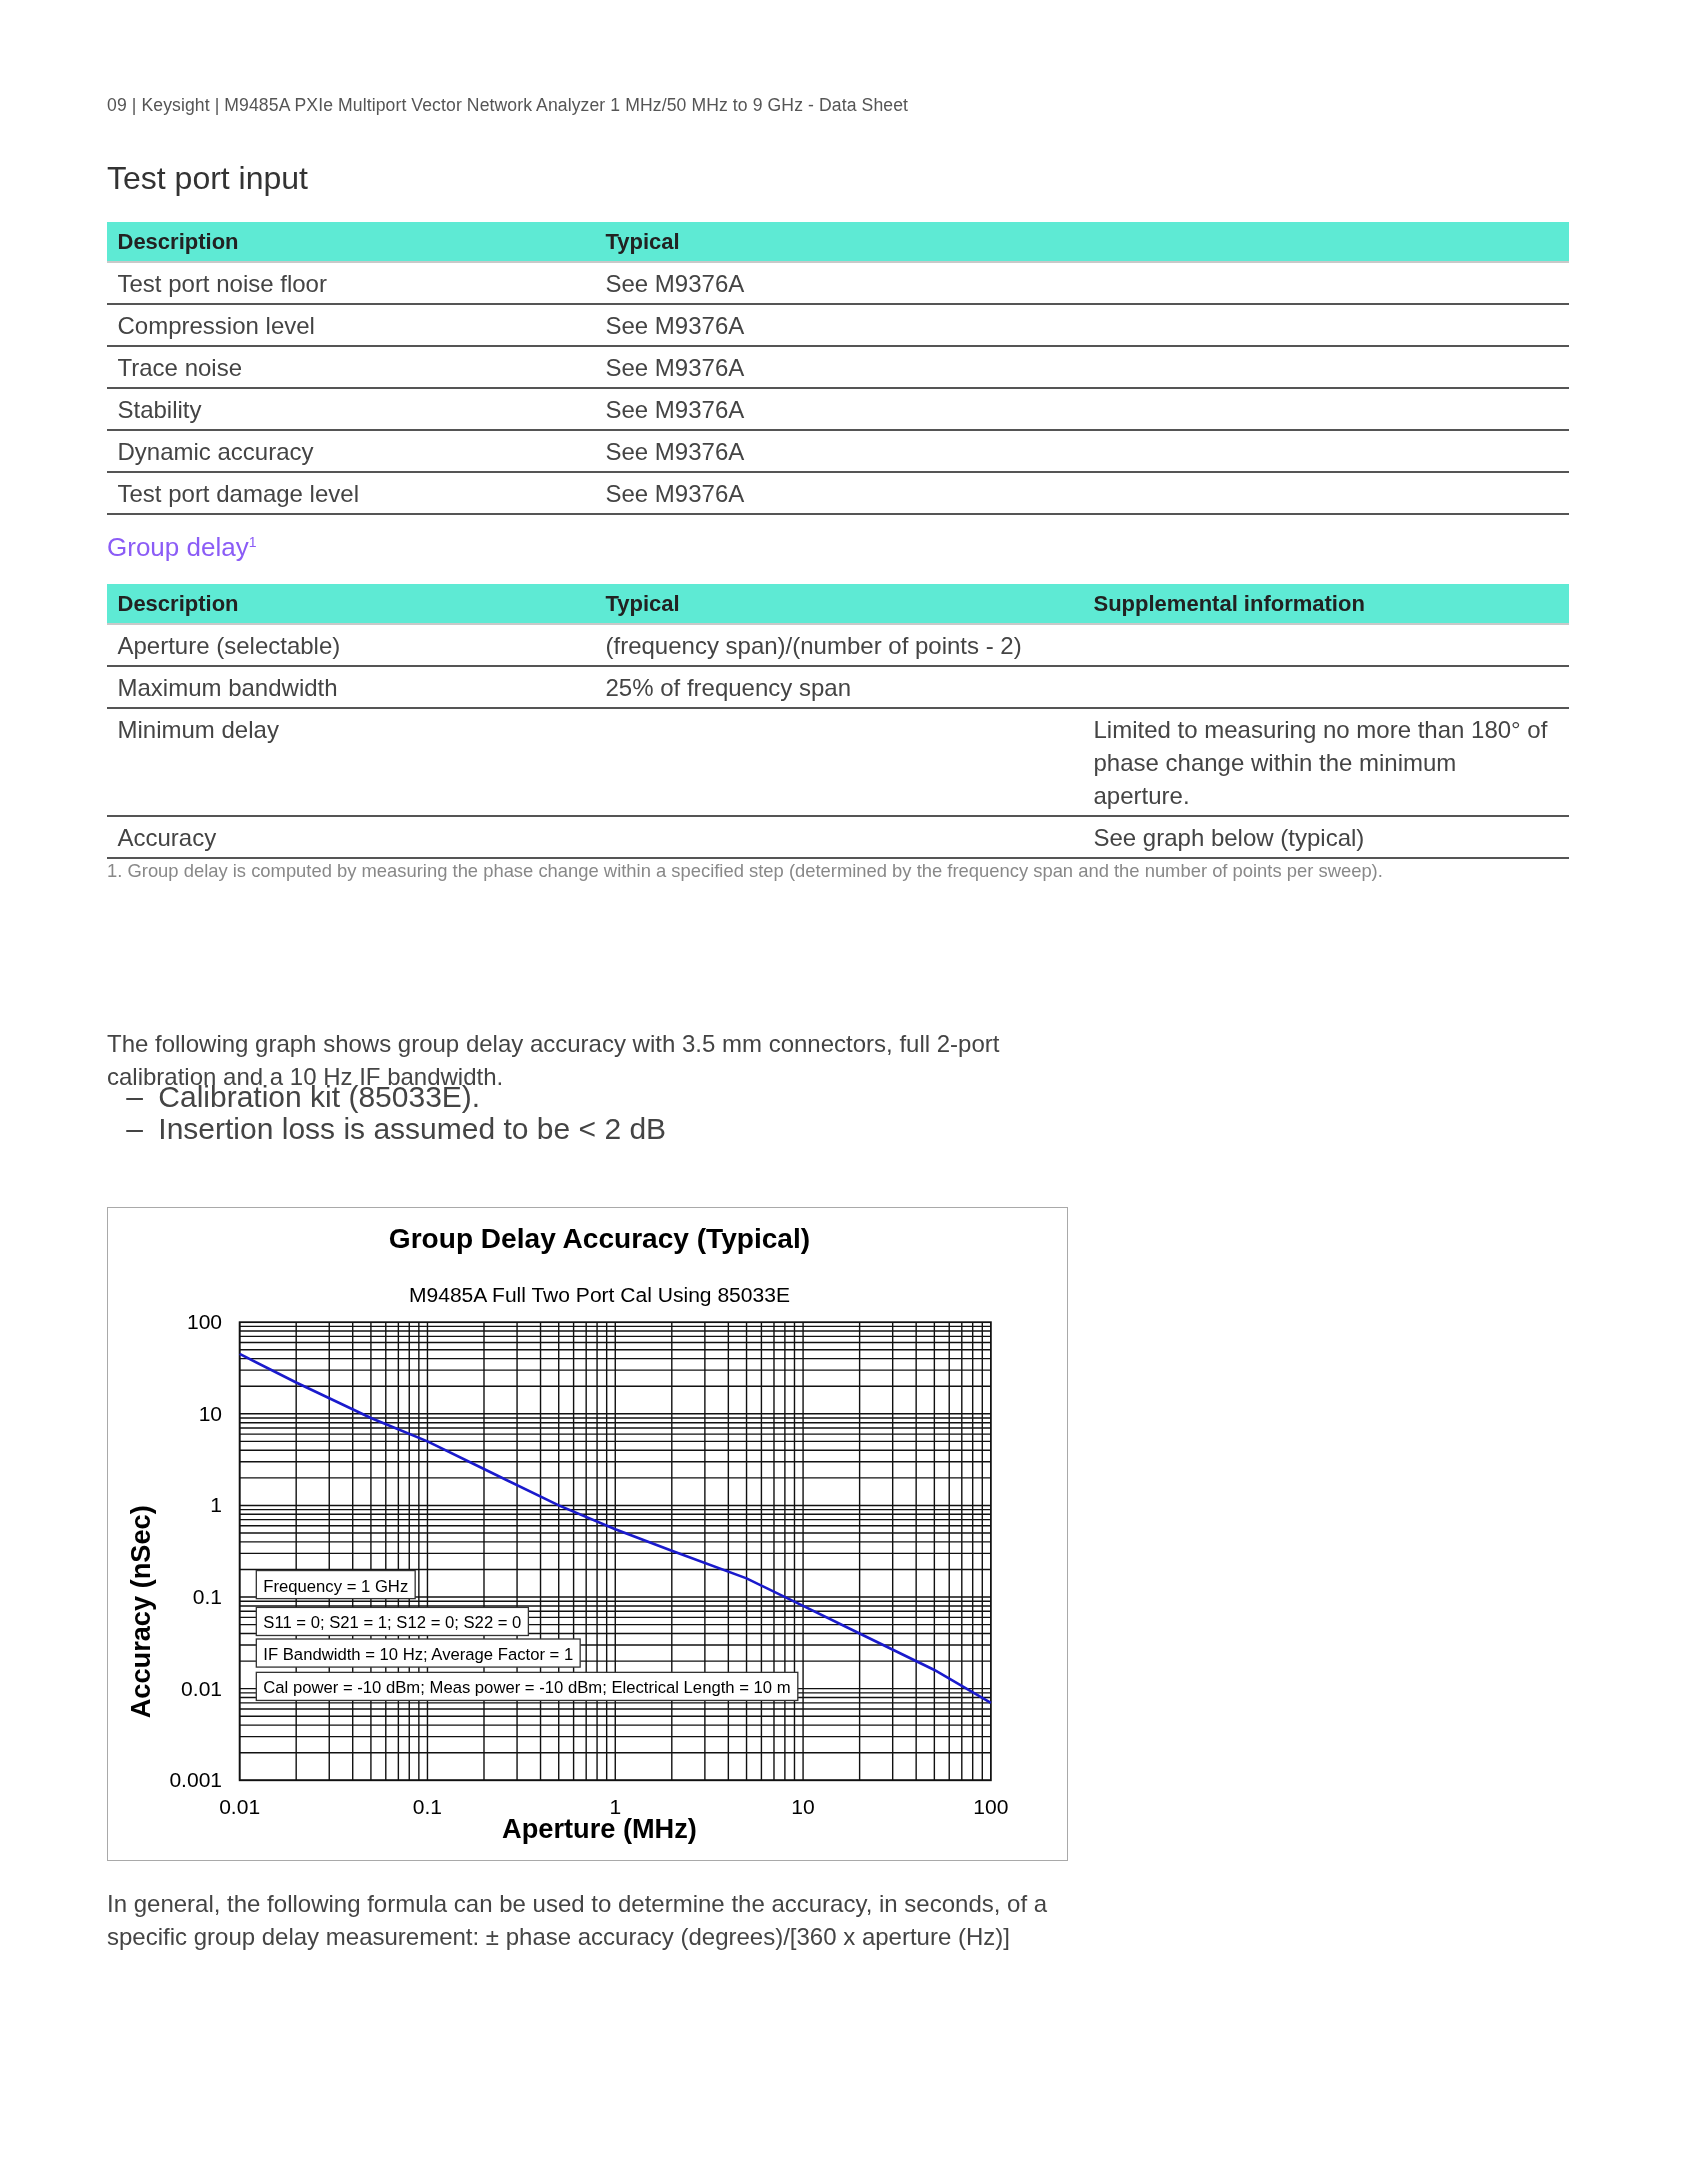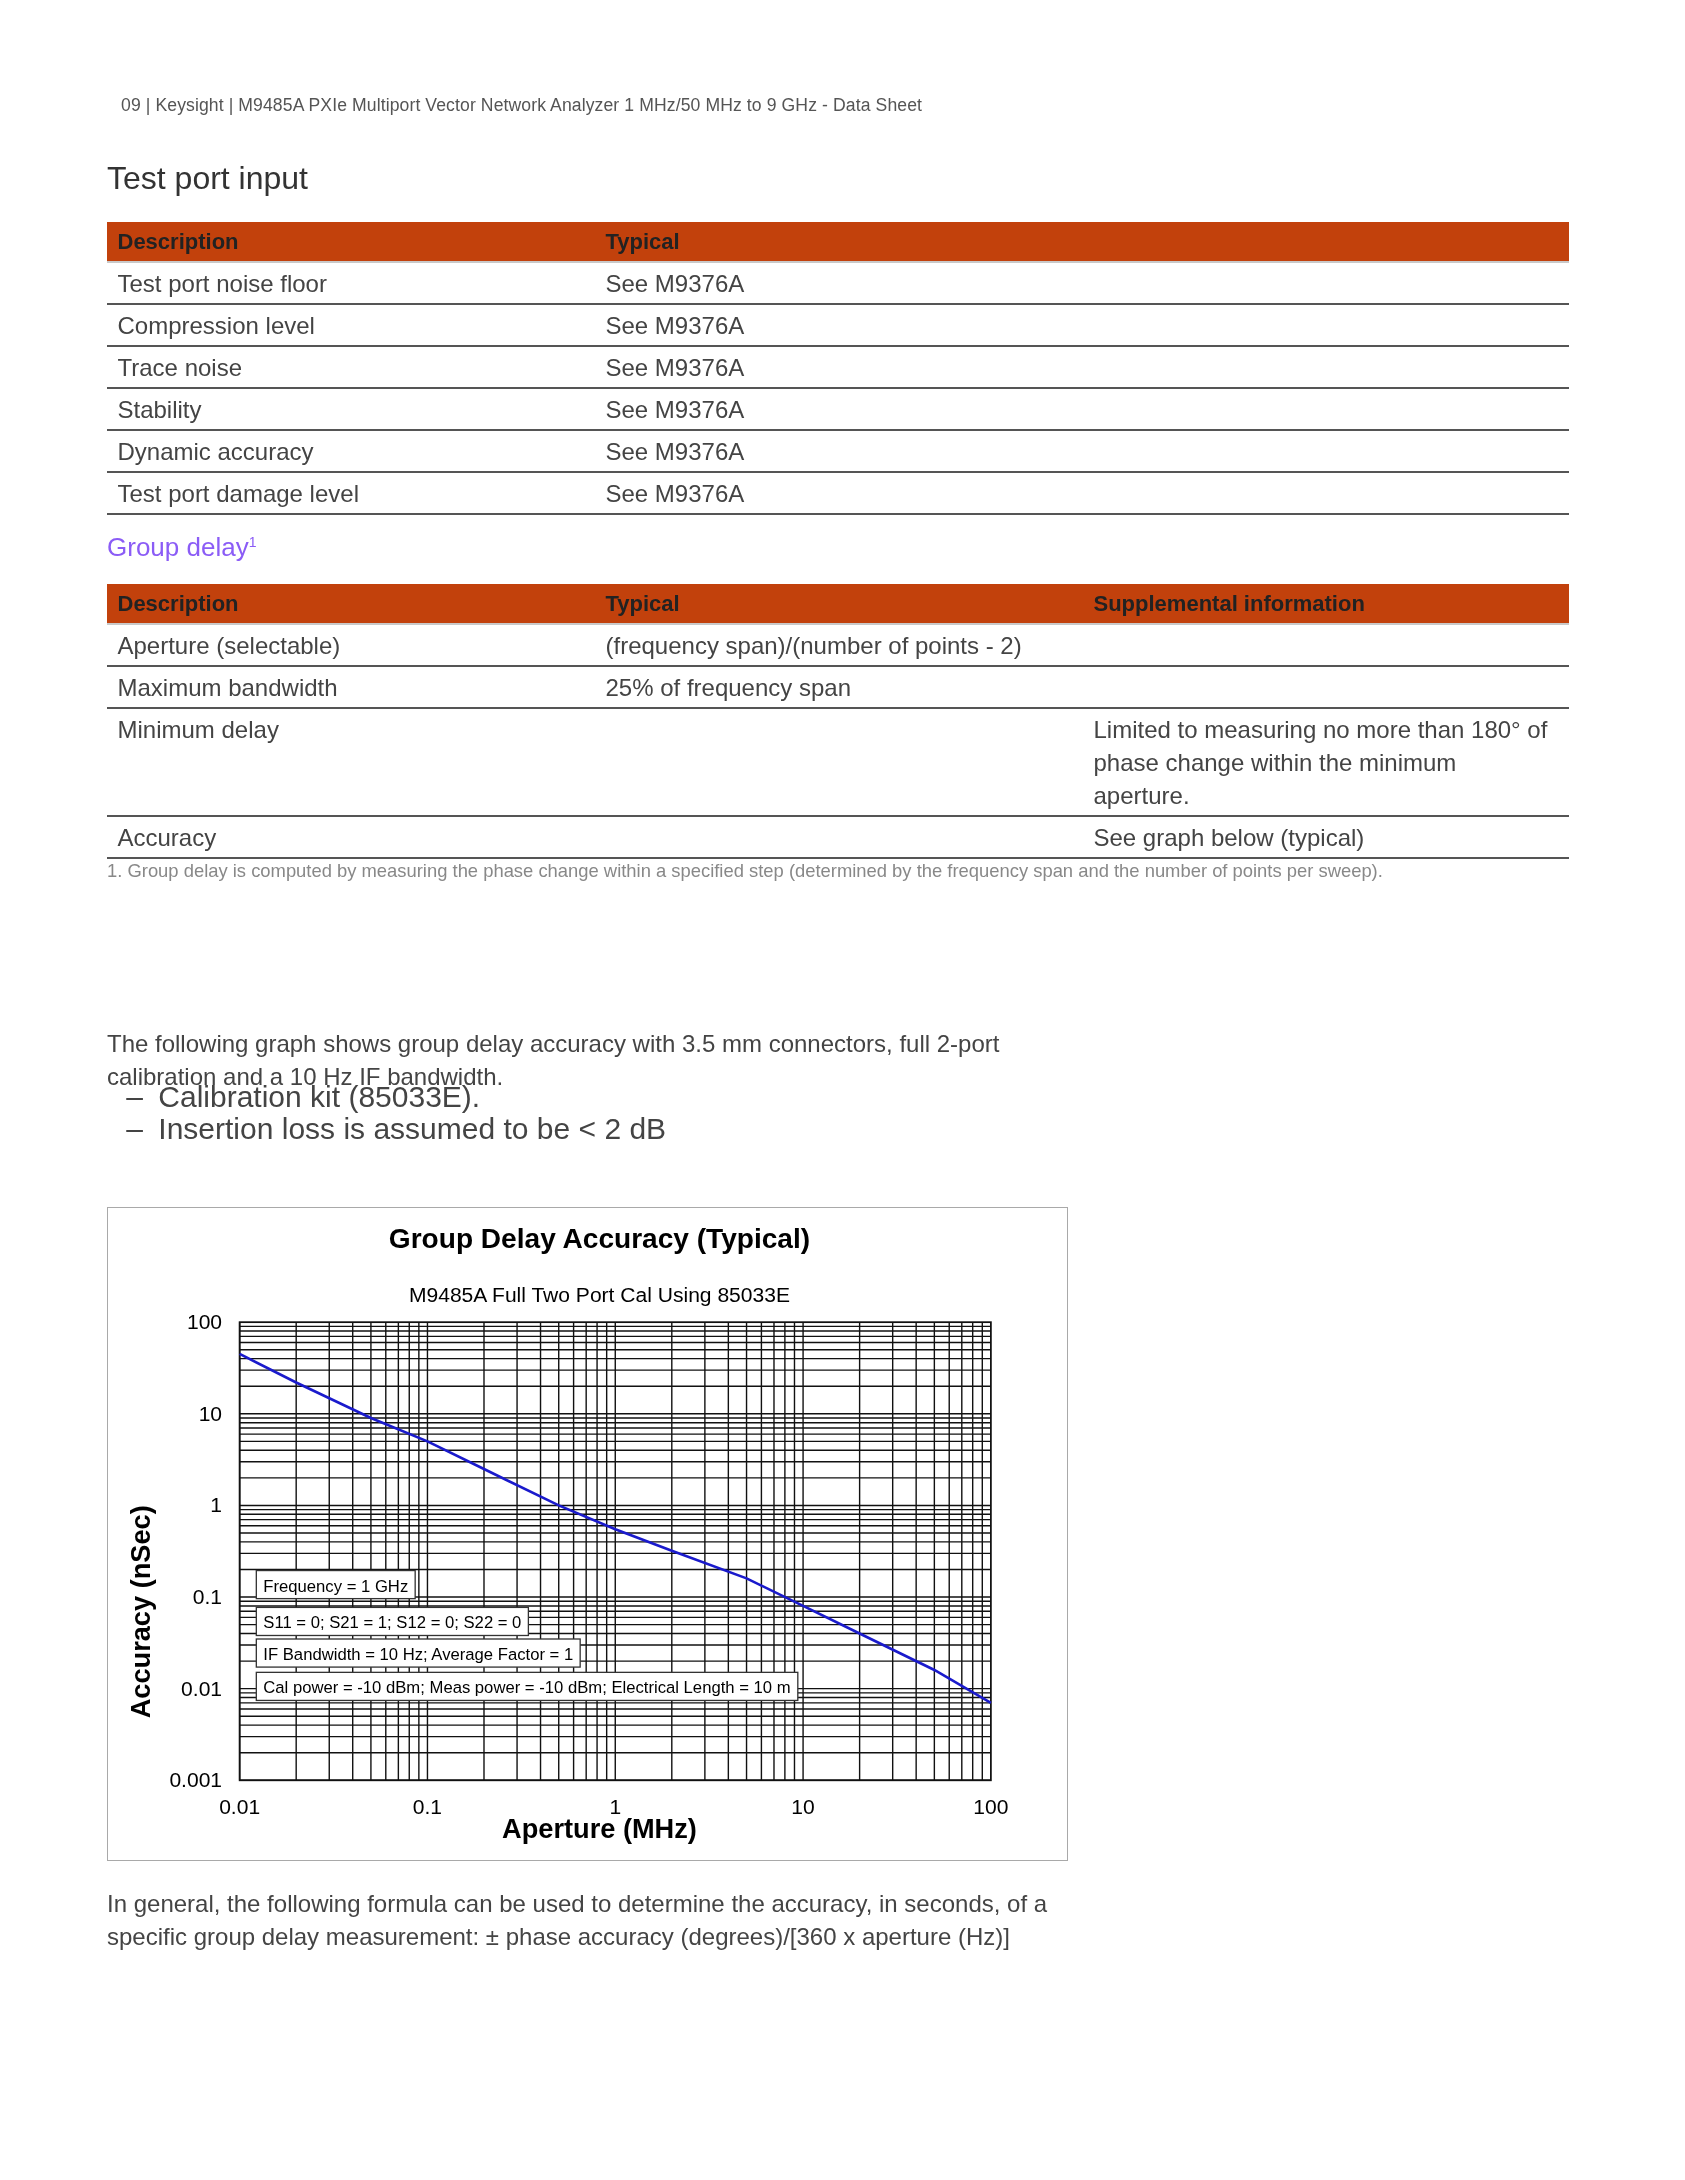--- a/index.html
+++ b/index.html
@@ -1,23 +1,23 @@
 <!DOCTYPE html>
 <html style="font-size:14px"><head>
   <meta charset="utf-8">
   <style>
     html, body { margin: 0; padding: 0; background: #ffffff; }
     body { width: 1685px; height: 2180px; position: relative; font-family: "Liberation Sans", sans-serif; color: #333; }
     .page { position: absolute; left: 107px; top: 0; width: 1462px; }
-    .running-header { position: absolute; top: 95px; left: 0; font-size: 17.6px; color: #555; letter-spacing: 0.1px; margin-left: 14px; }
+    .running-header { position: absolute; top: 95px; left: 0; font-size: 17.6px; color: #555; letter-spacing: 0.1px; }
     .h-section { position: absolute; left: 0; font-size: 32px; font-weight: 300; color: #333; }
     .h-sub { position: absolute; left: 0; font-size: 26px; color: #8b5cf6; }
     .h-sub sup { font-size: 14px; vertical-align: top; position: relative; top: 1.8px; }
     table.spec { position: absolute; left: 0; width: 1462px; border-collapse: collapse; font-size: 24px; color: #444; }
-    table.spec th { background: #c2410c; text-align: left; font-weight: bold; font-size: 22px; color: #222; height: 39px; padding: 0 10.5px; border-bottom: 2.6px solid #c9c9c9; }
+    table.spec th { background: #5eead4; text-align: left; font-weight: bold; font-size: 22px; color: #222; height: 39px; padding: 0 10.5px; border-bottom: 2.6px solid #c9c9c9; }
     table.spec td { padding: 3.5px 10.5px 3.5px 10.5px; vertical-align: top; border-bottom: 2.6px solid #555; line-height: 33px; font-weight: 300; }
     .footnote { position: absolute; left: 0; font-size: 18.4px; color: #888; }
     .para { position: absolute; left: 0; font-size: 24px; line-height: 33px; color: #444; font-weight: 300; }
     .bullets { position: absolute; left: 19.3px; font-size: 30px; line-height: 32px; color: #444; list-style: none; margin: 0; padding: 0; }
     .bullets li::before { content: "– "; margin-right: 7px; }
     .chart-frame { position: absolute; left: 0; top: 1207px; width: 961px; height: 654px; border: 1.8px solid #a9a9a9; box-sizing: border-box; background: #fff; }
     svg text { font-family: "Liberation Sans", sans-serif; }
   </style>
 </head>
 <body>

